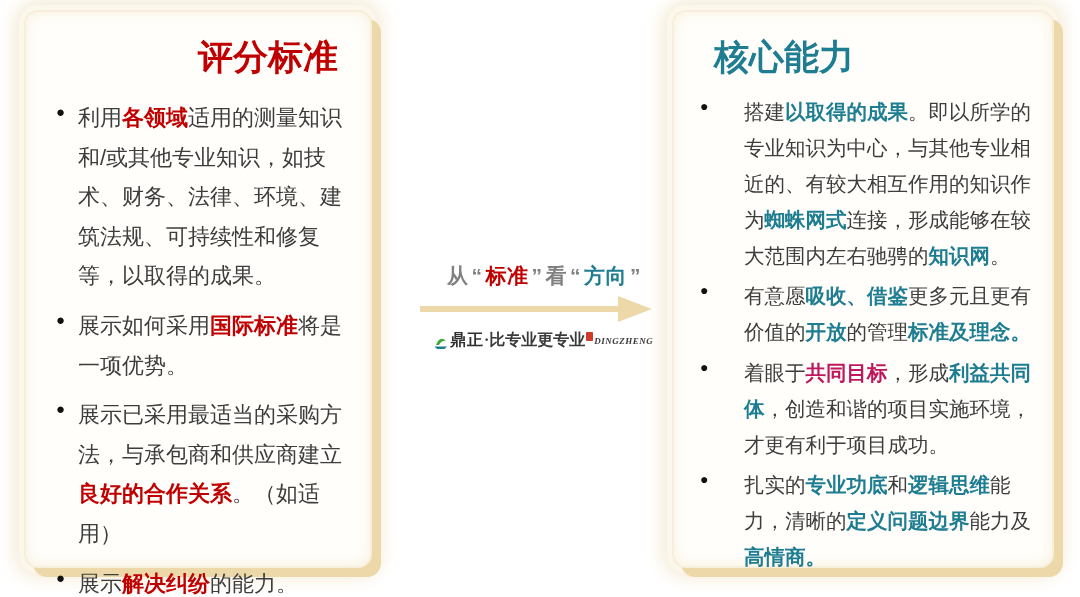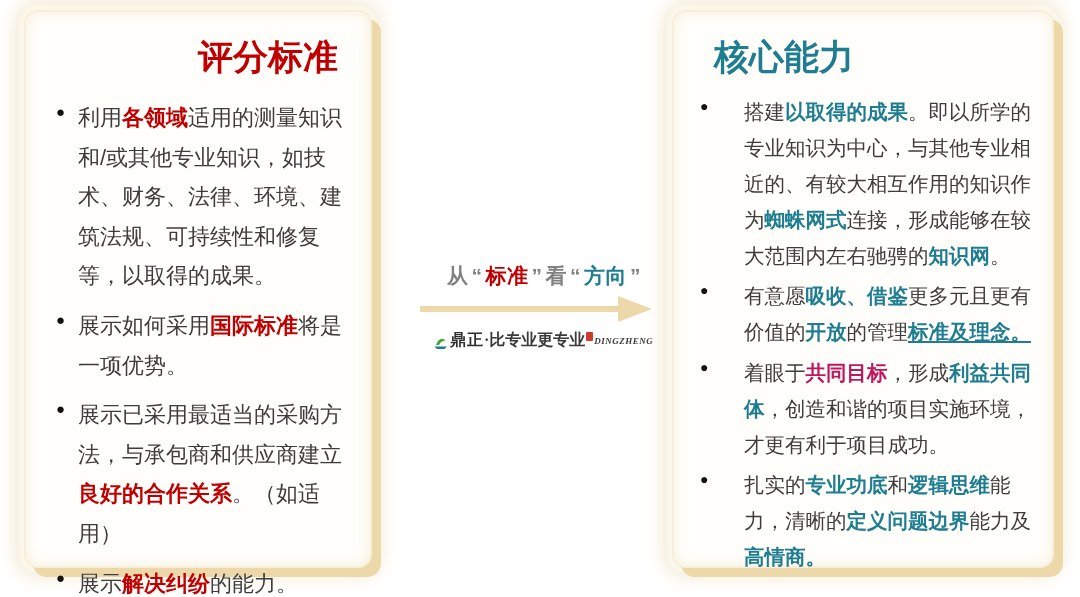--- a/index.html
+++ b/index.html
@@ -92,21 +92,21 @@
 
   <div class="card card-right">
     <div class="card-title" style="color: rgb(30, 125, 145);">核心能力</div>
     <div class="bullets">
         <div class="bullet">
           <span class="marker">●</span>
           <span class="btext"><span>搭建</span><span class="hl" style="color: rgb(30, 125, 145);">以取得的成果</span><span>。即以所学的专业知识为中心，与其他专业相近的、有较大相互作用的知识作为</span><span class="hl" style="color: rgb(30, 125, 145);">蜘蛛网式</span><span>连接，形成能够在较大范围内左右驰骋的</span><span class="hl" style="color: rgb(30, 125, 145);">知识网</span><span>。</span></span>
         </div>
         <div class="bullet">
           <span class="marker">●</span>
-          <span class="btext"><span>有意愿</span><span class="hl" style="color: rgb(30, 125, 145);">吸收、借鉴</span><span>更多元且更有价值的</span><span class="hl" style="color: rgb(30, 125, 145);">开放</span><span>的管理</span><span class="hl" style="color: rgb(30, 125, 145); text-decoration: underline;">标准及理念。</span></span>
+          <span class="btext"><span>有意愿</span><span class="hl" style="color: rgb(30, 125, 145);">吸收、借鉴</span><span>更多元且更有价值的</span><span class="hl" style="color: rgb(30, 125, 145);">开放</span><span>的管理</span><span class="hl" style="color: rgb(30, 125, 145);">标准及理念。</span></span>
         </div>
         <div class="bullet">
           <span class="marker">●</span>
           <span class="btext"><span>着眼于</span><span class="hl" style="color: #be185d;">共同目标</span><span>，形成</span><span class="hl" style="color: rgb(30, 125, 145);">利益共同体</span><span>，创造和谐的项目实施环境，才更有利于项目成功。</span></span>
         </div>
         <div class="bullet">
           <span class="marker">●</span>
           <span class="btext"><span>扎实的</span><span class="hl" style="color: rgb(30, 125, 145);">专业功底</span><span>和</span><span class="hl" style="color: rgb(30, 125, 145);">逻辑思维</span><span>能力，清晰的</span><span class="hl" style="color: rgb(30, 125, 145);">定义问题边界</span><span>能力及</span><span class="hl" style="color: rgb(30, 125, 145);">高情商。</span></span>
         </div>
       </div>

